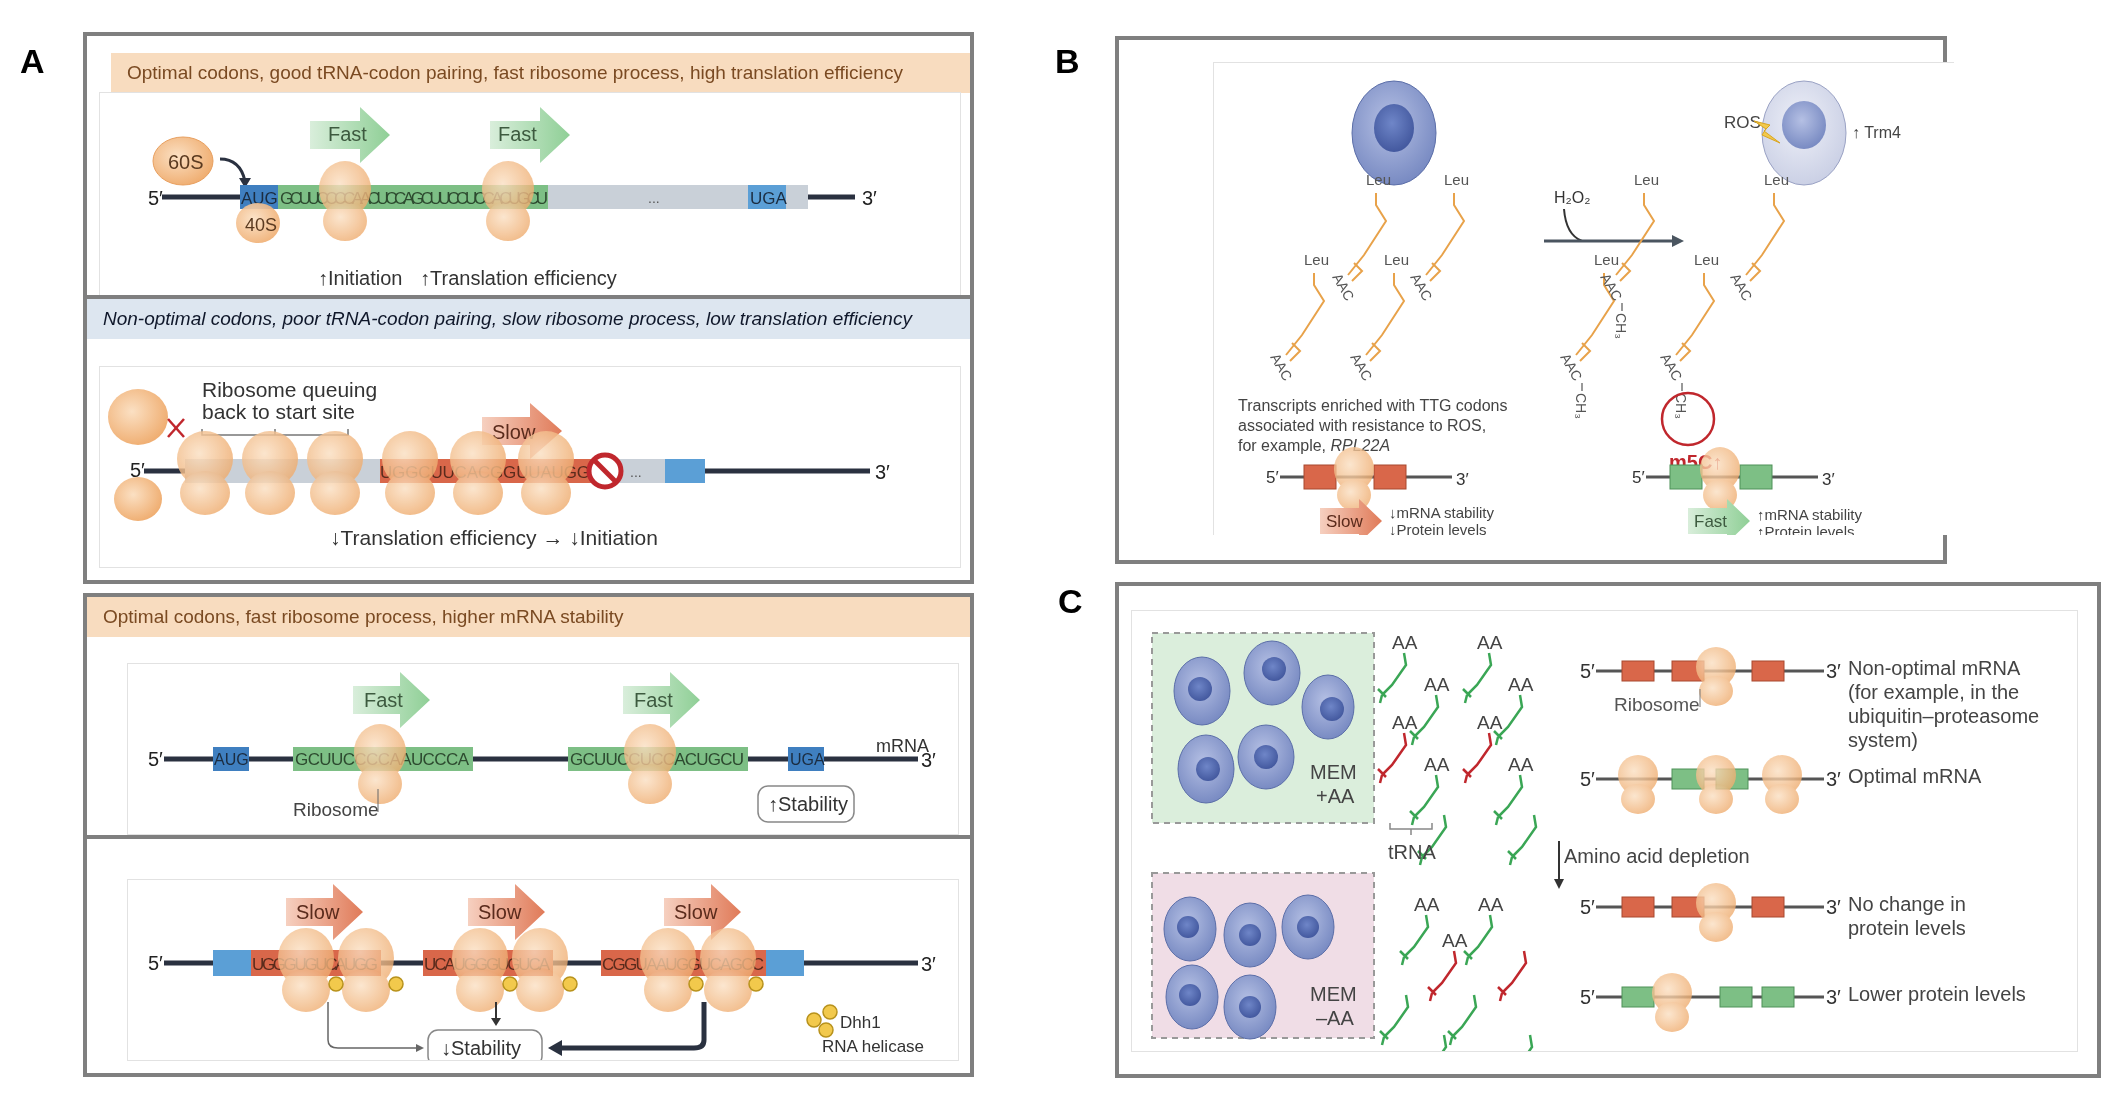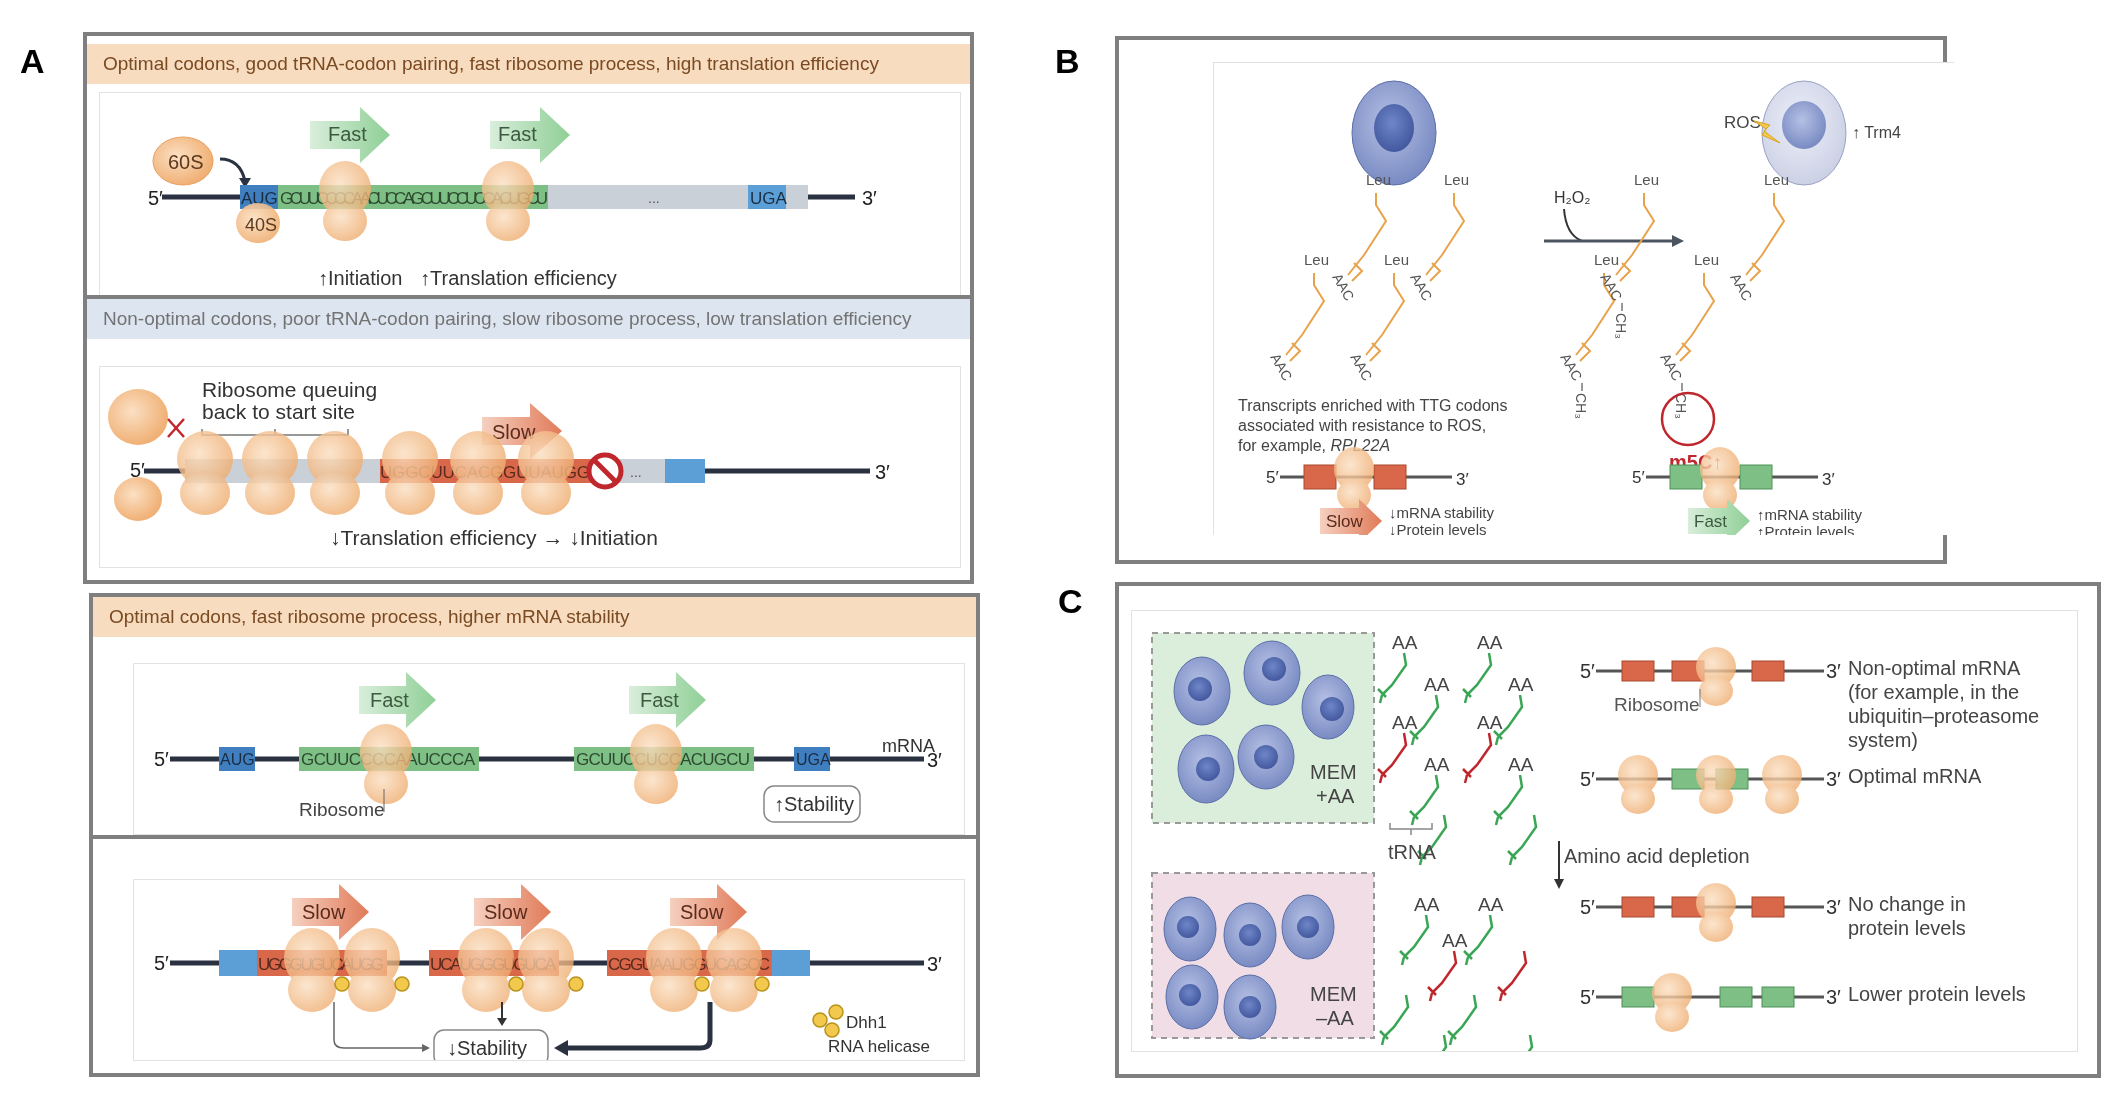--- a/index.html
+++ b/index.html
@@ -1,35 +1,35 @@
 <!DOCTYPE html>
 <html><head>
 <meta charset="utf-8">
 <style>
   html,body{margin:0;padding:0;background:#fff;}
   body{width:2128px;height:1100px;position:relative;overflow:hidden;font-family:"Liberation Sans",sans-serif;}
   .plabel{position:absolute;font-family:"Liberation Sans",sans-serif;font-weight:bold;font-size:34px;color:#000;}
   .box{position:absolute;border:4px solid #7f7f7f;background:#fff;box-sizing:border-box;}
   .hdr{position:absolute;left:0;right:0;height:40px;box-sizing:border-box;padding-left:16px;line-height:40px;font-size:19px;white-space:nowrap;overflow:hidden;}
   .hdr.orange{background:#f8dcbf;color:#7a4a22;}
-  .hdr.blue{background:#dde6f0;color:#737373;}
+  .hdr.blue{background:#dde6f0;color:#0f172a;font-style:italic;}
   .divider{position:absolute;left:0;right:0;height:4px;background:#7f7f7f;}
   .inner{position:absolute;border:1px solid #e2e2e2;background:#fff;}
   svg text{font-family:"Liberation Sans",sans-serif;}
   svg .cond{font-family:"Liberation Sans Narrow","Liberation Sans",sans-serif;}
 </style>
 </head>
 <body>
 
 <div class="plabel" style="left:20px;top:42px;">A</div>
 <div class="plabel" style="left:1055px;top:42px;">B</div>
 <div class="plabel" style="left:1058px;top:582px;">C</div>
 
 <div class="box" style="left:83px;top:32px;width:891px;height:552px;">
-  <div class="hdr orange" style="top:8px;">Optimal codons, good tRNA-codon pairing, fast ribosome process, high translation efficiency</div>
+  <div class="hdr orange" style="top:17px;margin-left:24px;">Optimal codons, good tRNA-codon pairing, fast ribosome process, high translation efficiency</div>
   <div class="inner" style="left:12px;top:56px;width:860px;height:220px;">
     <svg width="860" height="220">
       <defs>
         <linearGradient id="gFast" x1="0" x2="1">
             <stop offset="0" stop-color="#d9eedb"></stop>
             <stop offset="1" stop-color="#8fcf96"></stop>
           </linearGradient>
         <linearGradient id="gSlow" x1="0" x2="1">
             <stop offset="0" stop-color="#f6d0c0"></stop>
             <stop offset="1" stop-color="#e07a58"></stop>
@@ -133,21 +133,21 @@
       </g>
       <g>
         <circle cx="505" cy="104" r="16" fill="#fff" stroke="#c0272d" stroke-width="5"></circle>
         <line x1="494" y1="93" x2="516" y2="115" stroke="#c0272d" stroke-width="5"></line>
       </g>
       <text x="230" y="178" font-size="21" fill="#333" class="cond">↓Translation efficiency → ↓Initiation</text>
     </svg>
   </div>
 </div>
 
-<div class="box" style="left:89px;top:593px;width:891px;height:484px;">
+<div class="box" style="left:83px;top:593px;width:891px;height:484px;">
   <div class="hdr orange" style="top:0;">Optimal codons, fast ribosome process, higher mRNA stability</div>
   <div class="inner" style="left:40px;top:66px;width:830px;height:170px;">
     <svg width="830" height="170">
       <g>
         <polygon points="225,22 272,22 272,8 302,36 272,64 272,50 225,50" fill="url(#gFast)"></polygon>
         <text x="236" y="43" font-size="20" fill="#3d5a3f" class="cond">Fast</text>
       </g>
       <g>
         <polygon points="495,22 542,22 542,8 572,36 542,64 542,50 495,50" fill="url(#gFast)"></polygon>
         <text x="506" y="43" font-size="20" fill="#3d5a3f" class="cond">Fast</text>

